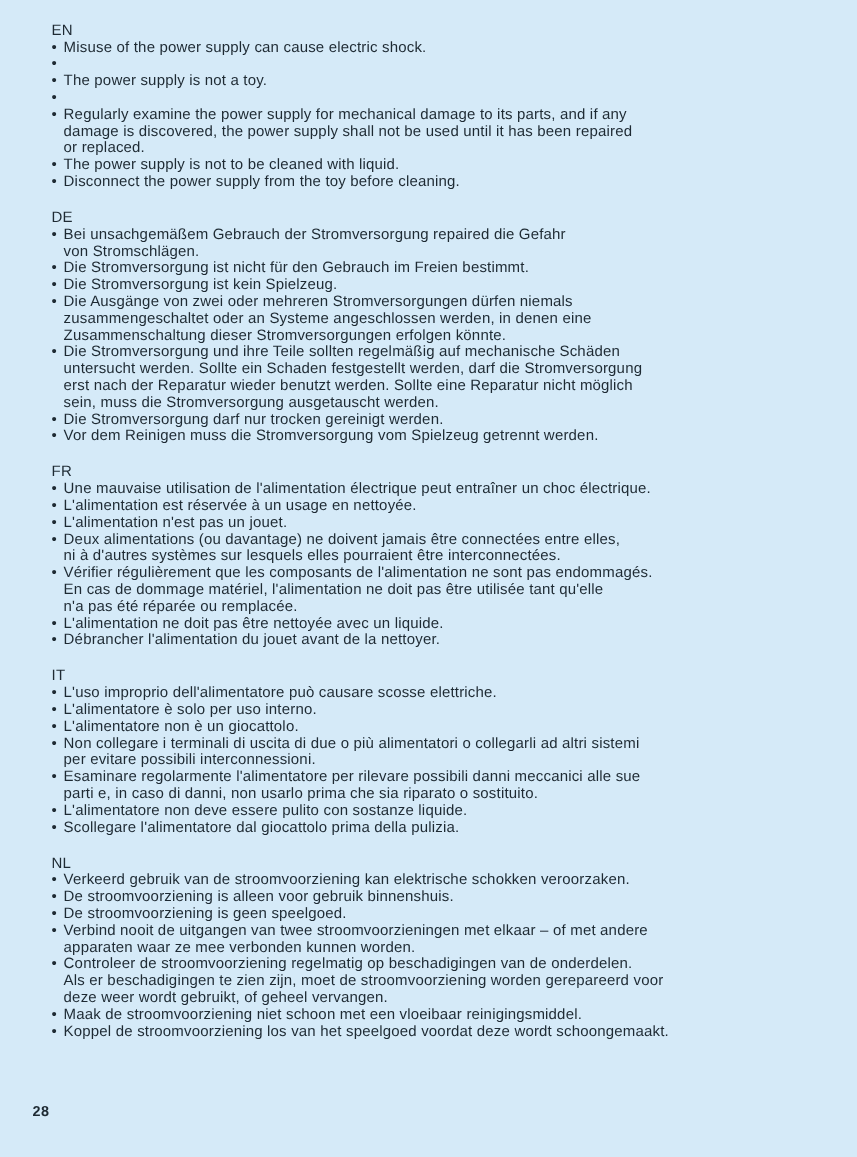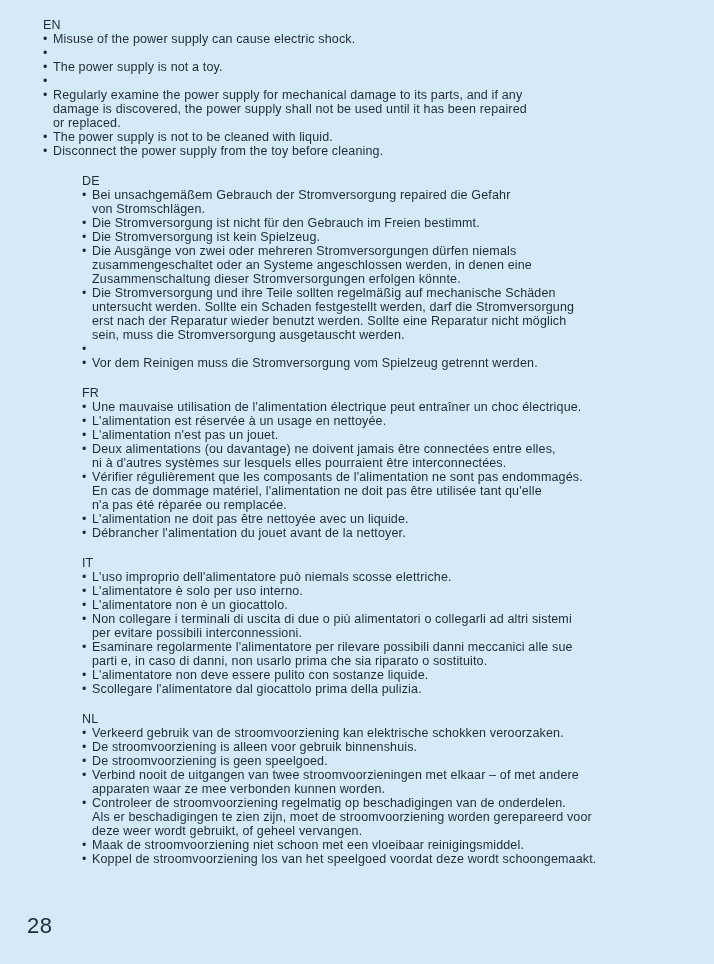--- a/index.html
+++ b/index.html
@@ -19,21 +19,20 @@
     position: absolute;
     left: 43px;
     top: 18px;
     width: 600px;
     font-size: 12.5px;
     line-height: 14px;
     letter-spacing: 0.15px;
   }
   .lang-section + .lang-section {
     margin-top: 16px;
-    margin-left: 39px;
   }
   .lang-code {
     font-size: 12.5px;
     line-height: 14px;
     margin: 0;
     font-weight: 400;
   }
   .bullet-list {
     list-style: none;
     margin: 0;
@@ -47,23 +46,23 @@
     flex: none;
     width: 10px;
   }
   .btext {
     white-space: pre-line;
   }
   .page-number {
     position: absolute;
     left: 27px;
     top: 916px;
-    font-size: 22px;
+    font-size: 12px;
     line-height: 20px;
-    font-weight: 400;
+    font-weight: 700;
     letter-spacing: 0.5px;
   }
 </style>
 </head>
 <body style="background: rgb(213, 234, 248); color: rgb(30, 42, 51);">
 
 <main class="content">
   <section class="lang-section">
     <h2 class="lang-code">EN</h2>
     <ul class="bullet-list">
@@ -133,20 +132,21 @@
   <li class="bullet-item">
     <span class="glyph">•</span>
     <span class="btext">Die Stromversorgung und ihre Teile sollten regelmäßig auf mechanische Schäden
 untersucht werden. Sollte ein Schaden festgestellt werden, darf die Stromversorgung
 erst nach der Reparatur wieder benutzt werden. Sollte eine Reparatur nicht möglich
 sein, muss die Stromversorgung ausgetauscht werden.</span>
   </li>
 
   <li class="bullet-item">
     <span class="glyph">•</span>
+    <span class="btext">Die Stromversorgung darf nur trocken gereinigt werden.</span>
   </li>
 
   <li class="bullet-item">
     <span class="glyph">•</span>
     <span class="btext">Vor dem Reinigen muss die Stromversorgung vom Spielzeug getrennt werden.</span>
   </li>
 </ul>
   </section>
 
   <section class="lang-section">
@@ -190,21 +190,21 @@
     <span class="btext">Débrancher l'alimentation du jouet avant de la nettoyer.</span>
   </li>
 </ul>
   </section>
 
   <section class="lang-section">
     <h2 class="lang-code">IT</h2>
     <ul class="bullet-list">
   <li class="bullet-item">
     <span class="glyph">•</span>
-    <span class="btext">L'uso improprio dell'alimentatore può niemals scosse elettriche.</span>
+    <span class="btext">L'uso improprio dell'alimentatore può causare scosse elettriche.</span>
   </li>
 
   <li class="bullet-item">
     <span class="glyph">•</span>
     <span class="btext">L'alimentatore è solo per uso interno.</span>
   </li>
 
   <li class="bullet-item">
     <span class="glyph">•</span>
     <span class="btext">L'alimentatore non è un giocattolo.</span>

